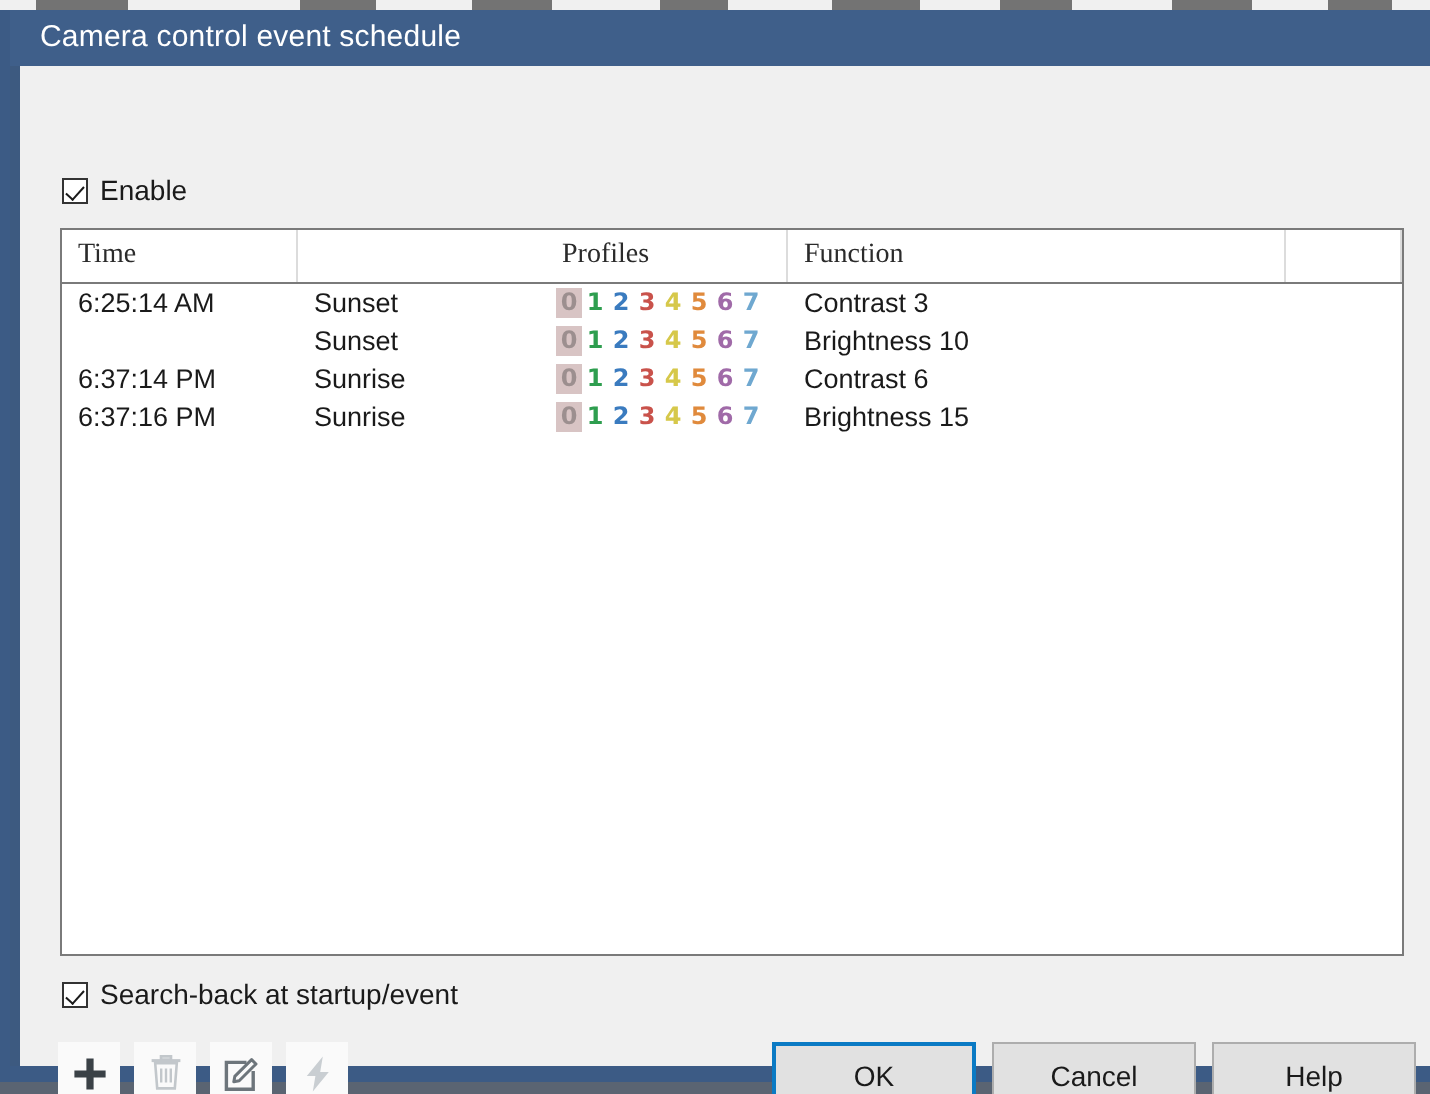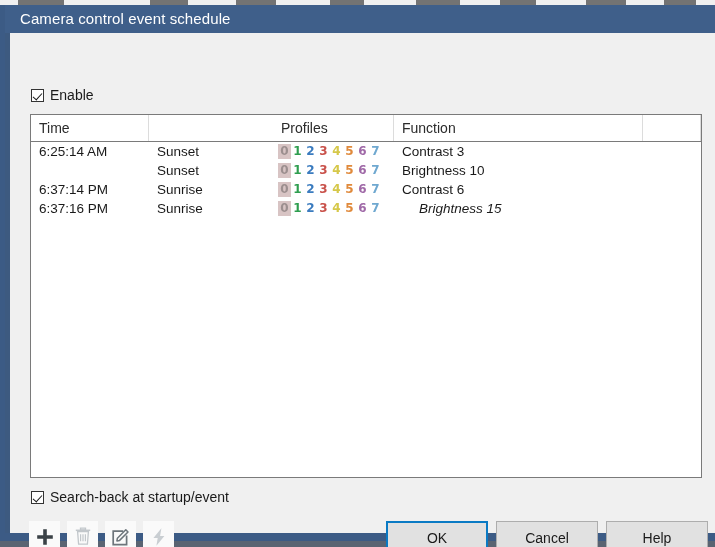--- a/index.html
+++ b/index.html
@@ -111,20 +111,21 @@
     height: 364px;
     background: #ffffff;
     border: 1px solid #7a7a7a;
     box-sizing: border-box;
   }
   .lv-head {
     position: relative;
     height: 26px;
     background: #ffffff;
     border-bottom: 1px solid #7a7a7a;
+    font-family: Liberation Serif, serif;
   }
   .lv-head .col {
     position: absolute;
     top: 0;
     height: 26px;
     line-height: 26px;
     font-size: 14px;
     color: #2b2b2b;
     padding-left: 8px;
     box-sizing: border-box;
@@ -293,21 +294,21 @@
               <div class="profiles" style="left: 242px; width: 121px;">
                 <span class="pdigit off">0</span>
                 <span class="pdigit" style="color: rgb(46, 158, 79);">1</span>
                 <span class="pdigit" style="color: rgb(58, 123, 191);">2</span>
                 <span class="pdigit" style="color: rgb(201, 82, 75);">3</span>
                 <span class="pdigit" style="color: rgb(214, 200, 74);">4</span>
                 <span class="pdigit" style="color: rgb(224, 138, 60);">5</span>
                 <span class="pdigit" style="color: rgb(160, 106, 168);">6</span>
                 <span class="pdigit" style="color: rgb(111, 168, 208);">7</span>
               </div>
-              <div class="lv-cell" style="left: 380px; width: 249px; font-style: italic;">Brightness 15</div>
+              <div class="lv-cell" style="left: 363px; width: 249px;">Brightness 15</div>
             </div>
           </div>
       </div>
 
       <div class="chk" id="searchback-row">
         <span class="box"></span>
         <span class="lbl">Search-back at startup/event</span>
       </div>
 
       <div class="tool" style="left:19px;top:488px;">

